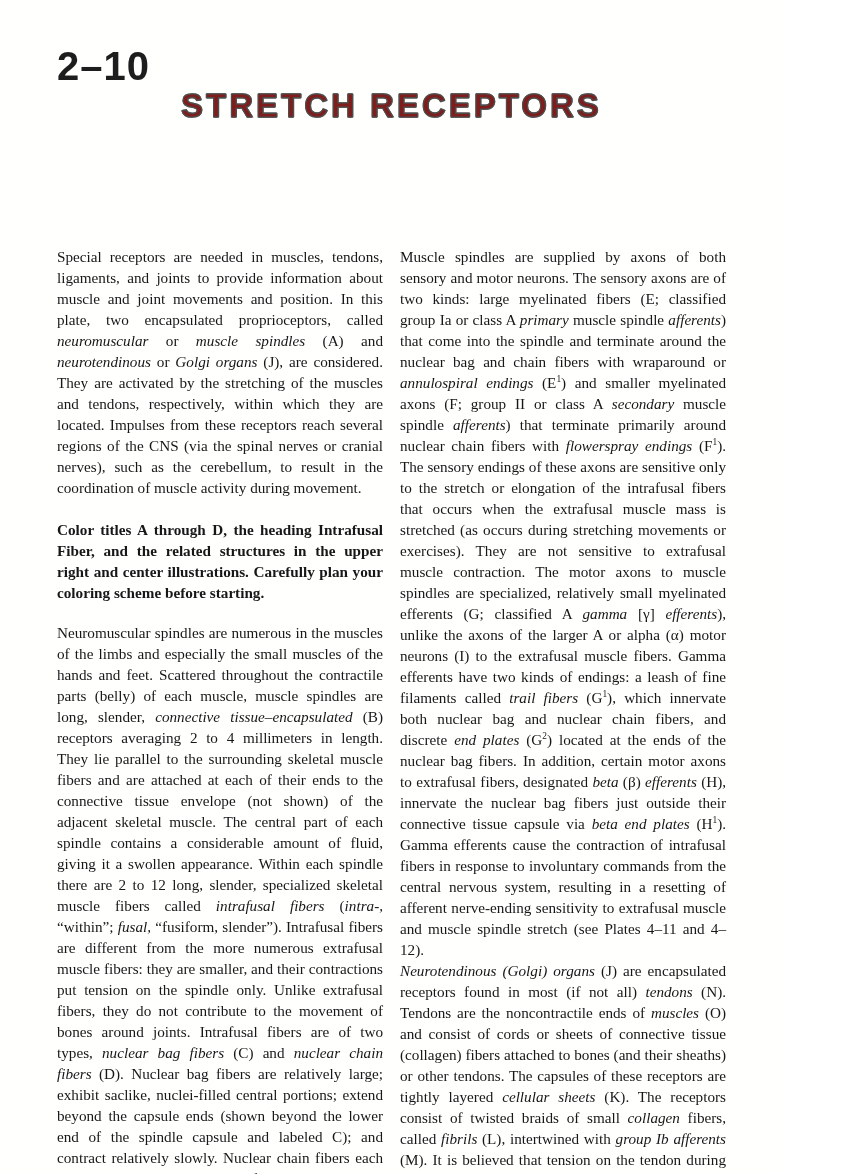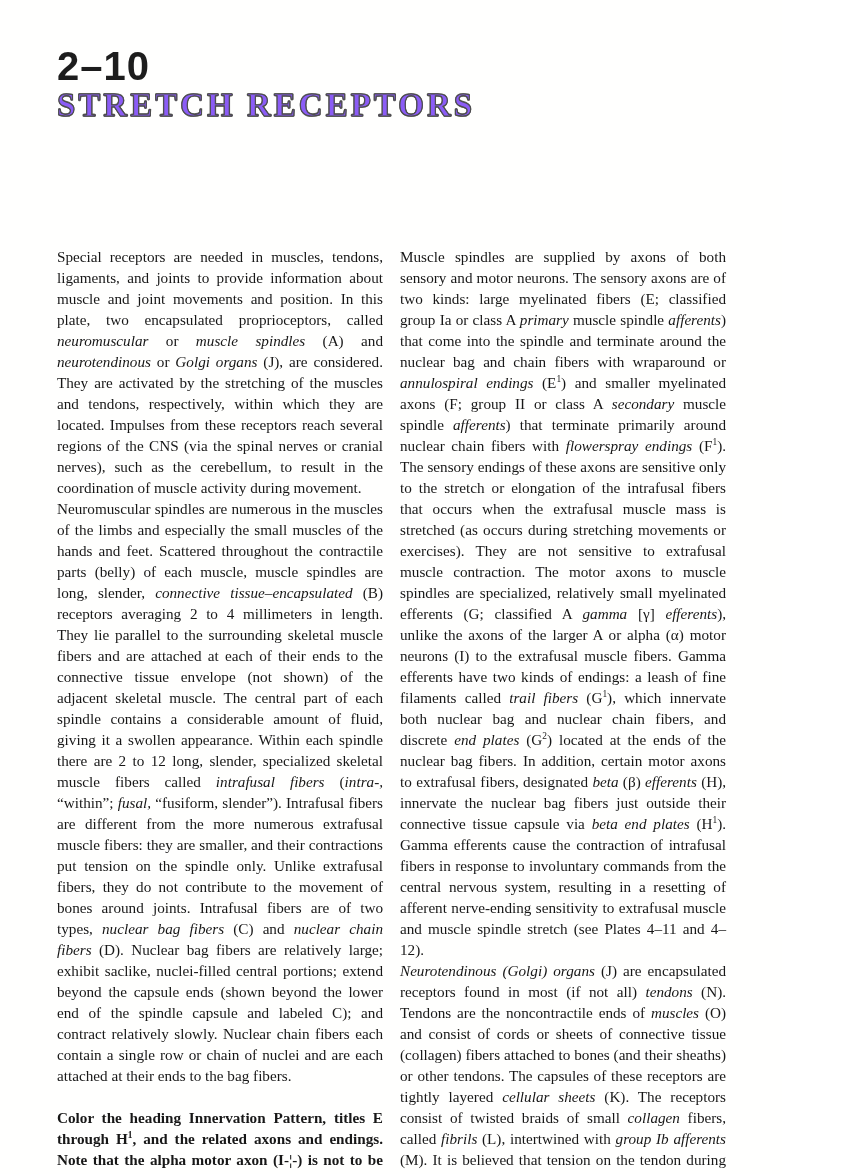--- a/index.html
+++ b/index.html
@@ -21,29 +21,30 @@
   }
   .plate-number {
     font-family: "Liberation Sans", sans-serif;
     font-weight: 700;
     font-size: 40px;
     line-height: 1.0;
     letter-spacing: 1px;
     color: #1d1d1d;
   }
   .plate-title {
-    font-family: Liberation Serif, serif;
+    font-family: Liberation Sans, sans-serif;
     font-weight: 700;
     font-size: 33px;
     line-height: 1.0;
     letter-spacing: 3px;
     margin: 3px 0 0 0;
-    color: #8b5cf6;
+    color: #7f1d1d;
     -webkit-text-stroke: 1.2px #4d4d4d;
     text-shadow: 0.6px 0 #6a6a6a, -0.6px 0 #6a6a6a, 0 0.6px #6a6a6a, 0 -0.6px #6a6a6a;
+    text-align: center;
   }
   .columns {
     display: flex;
     gap: 17px;
     margin-top: 124px;
   }
   .column {
     flex: 1 1 0;
     font-family: "Liberation Serif", serif;
     font-size: 15.2px;
@@ -72,20 +73,21 @@
 
 <div class="page">
   <header>
     <div class="plate-number">2–10</div>
     <h1 class="plate-title">STRETCH RECEPTORS</h1>
   </header>
 
   <main class="columns">
     <section class="column" id="col-left">
         <p class="paragraph">Special receptors are needed in muscles, tendons, ligaments, and joints to provide information about muscle and joint movements and position. In this plate, two encapsulated proprioceptors, called <i>neuromuscular</i> or <i>muscle spindles</i> (A) and <i>neurotendinous</i> or <i>Golgi organs</i> (J), are considered. They are activated by the stretching of the muscles and tendons, respectively, within which they are located. Impulses from these receptors reach several regions of the CNS (via the spinal nerves or cranial nerves), such as the cerebellum, to result in the coordination of muscle activity during movement.</p>
+        <p class="instruction">Color titles A through D, the heading Intrafusal Fiber, and the related structures in the upper right and center illustrations. Carefully plan your coloring scheme before starting.</p>
         <p class="paragraph">Neuromuscular spindles are numerous in the muscles of the limbs and especially the small muscles of the hands and feet. Scattered throughout the contractile parts (belly) of each muscle, muscle spindles are long, slender, <i>connective tissue–encapsulated</i> (B) receptors averaging 2 to 4 millimeters in length. They lie parallel to the surrounding skeletal muscle fibers and are attached at each of their ends to the connective tissue envelope (not shown) of the adjacent skeletal muscle. The central part of each spindle contains a considerable amount of fluid, giving it a swollen appearance. Within each spindle there are 2 to 12 long, slender, specialized skeletal muscle fibers called <i>intrafusal fibers</i> (<i>intra-,</i> “within”; <i>fusal,</i> “fusiform, slender”). Intrafusal fibers are different from the more numerous extrafusal muscle fibers: they are smaller, and their contractions put tension on the spindle only. Unlike extrafusal fibers, they do not contribute to the movement of bones around joints. Intrafusal fibers are of two types, <i>nuclear bag fibers</i> (C) and <i>nuclear chain fibers</i> (D). Nuclear bag fibers are relatively large; exhibit saclike, nuclei-filled central portions; extend beyond the capsule ends (shown beyond the lower end of the spindle capsule and labeled C); and contract relatively slowly. Nuclear chain fibers each contain a single row or chain of nuclei and are each attached at their ends to the bag fibers.</p>
         <p class="instruction">Color the heading Innervation Pattern, titles E through H<sup>1</sup>, and the related axons and endings. Note that the alpha motor axon (I-¦-) is not to be colored.</p>
       </section>
     <section class="column" id="col-right">
         <p class="paragraph">Muscle spindles are supplied by axons of both sensory and motor neurons. The sensory axons are of two kinds: large myelinated fibers (E; classified group Ia or class A <i>primary</i> muscle spindle <i>afferents</i>) that come into the spindle and terminate around the nuclear bag and chain fibers with wraparound or <i>annulospiral endings</i> (E<sup>1</sup>) and smaller myelinated axons (F; group II or class A <i>secondary</i> muscle spindle <i>afferents</i>) that terminate primarily around nuclear chain fibers with <i>flowerspray endings</i> (F<sup>1</sup>). The sensory endings of these axons are sensitive only to the stretch or elongation of the intrafusal fibers that occurs when the extrafusal muscle mass is stretched (as occurs during stretching movements or exercises). They are not sensitive to extrafusal muscle contraction. The motor axons to muscle spindles are specialized, relatively small myelinated efferents (G; classified A <i>gamma</i> [γ] <i>efferents</i>), unlike the axons of the larger A or alpha (α) motor neurons (I) to the extrafusal muscle fibers. Gamma efferents have two kinds of endings: a leash of fine filaments called <i>trail fibers</i> (G<sup>1</sup>), which innervate both nuclear bag and nuclear chain fibers, and discrete <i>end plates</i> (G<sup>2</sup>) located at the ends of the nuclear bag fibers. In addition, certain motor axons to extrafusal fibers, designated <i>beta</i> (β) <i>efferents</i> (H), innervate the nuclear bag fibers just outside their connective tissue capsule via <i>beta end plates</i> (H<sup>1</sup>). Gamma efferents cause the contraction of intrafusal fibers in response to involuntary commands from the central nervous system, resulting in a resetting of afferent nerve-ending sensitivity to extrafusal muscle and muscle spindle stretch (see Plates 4–11 and 4–12).</p>
         <p class="paragraph"><i>Neurotendinous (Golgi) organs</i> (J) are encapsulated receptors found in most (if not all) <i>tendons</i> (N). Tendons are the noncontractile ends of <i>muscles</i> (O) and consist of cords or sheets of connective tissue (collagen) fibers attached to bones (and their sheaths) or other tendons. The capsules of these receptors are tightly layered <i>cellular sheets</i> (K). The receptors consist of twisted braids of small <i>collagen</i> fibers, called <i>fibrils</i> (L), intertwined with <i>group Ib afferents</i> (M). It is believed that tension on the tendon during muscle lengthening or shortening stretches the twisted fibrils, tightening them and deforming the entrapped axons sufficiently to generate an action potential.</p>
       </section>
   </main>
 </div>
 

